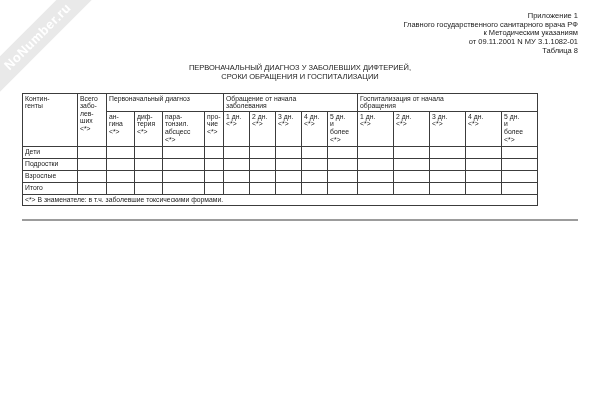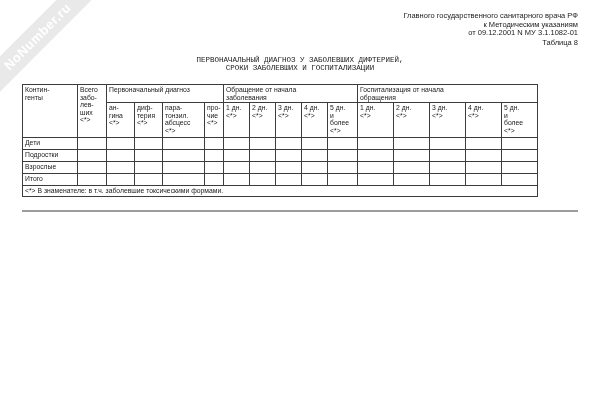--- a/index.html
+++ b/index.html
@@ -13,21 +13,21 @@
   .watermark {
     position:absolute; left:-35px; top:24px; width:145px;
     background:#e9e9e9; transform:rotate(-45deg);
     text-align:center; padding:5px 0;
     color:#ffffff; font-weight:bold; font-size:13px; letter-spacing:.5px;
     pointer-events:none;
   }
 
   .header-right { text-align:right; font-size:7.5px; line-height:8.6px; }
   .table-label  { text-align:right; font-size:7.5px; }
-  .doc-title    { text-align:center; font-size:7.5px; line-height:8.6px; margin-top:9px;font-family:Liberation Mono, monospace; }
+  .doc-title    { text-align:center; font-size:7.5px; line-height:8.6px; margin-top:9px; }
 
   table.main {
     border-collapse:collapse; table-layout:fixed;
     width:515px; margin-top:11px;
     font-size:6.8px; line-height:1.12;
   }
   table.main th, table.main td {
     border:1px solid #3c3c3c;
     padding:1px 2px;
     vertical-align:top; text-align:left;
@@ -43,30 +43,31 @@
 </head>
 <body>
 
 <div class="page">
 
   <div class="watermark">
     <span>NoNumber.ru</span>
   </div>
 
   <div class="header-right">
+    <div>Приложение 1</div>
     <div>Главного государственного санитарного врача РФ</div>
     <div>к Методическим указаниям</div>
-    <div>от 09.12.2001 N МУ 3.1.1082-01</div>
+    <div>от 09.11.2001 N МУ 3.1.1082-01</div>
   </div>
 
   <div class="table-label">Таблица 8</div>
 
   <div class="doc-title">
     <div>ПЕРВОНАЧАЛЬНЫЙ ДИАГНОЗ У ЗАБОЛЕВШИХ ДИФТЕРИЕЙ,</div>
-    <div>СРОКИ ЗАБОЛЕВШИХ И ГОСПИТАЛИЗАЦИИ</div>
+    <div>СРОКИ ОБРАЩЕНИЯ И ГОСПИТАЛИЗАЦИИ</div>
   </div>
 
   <table class="main">
     <colgroup>
       <col style="width:55px">
         <col style="width:29px">
       <col style="width:28px">
         <col style="width:28px">
         <col style="width:42px">
         <col style="width:19px">

